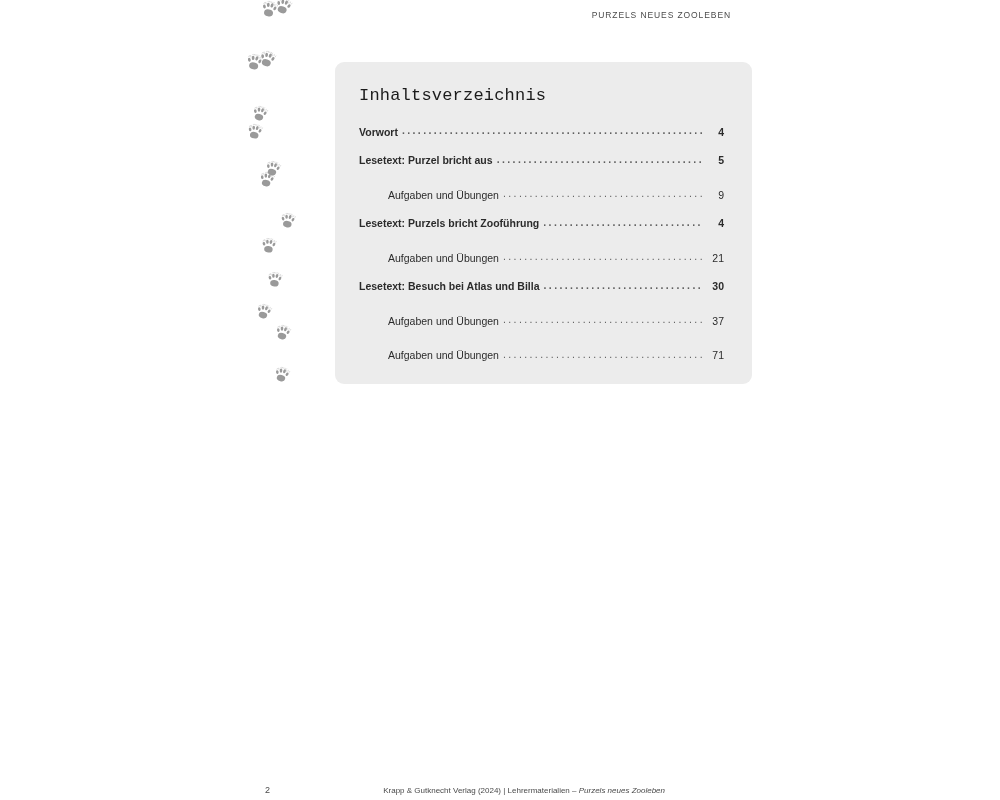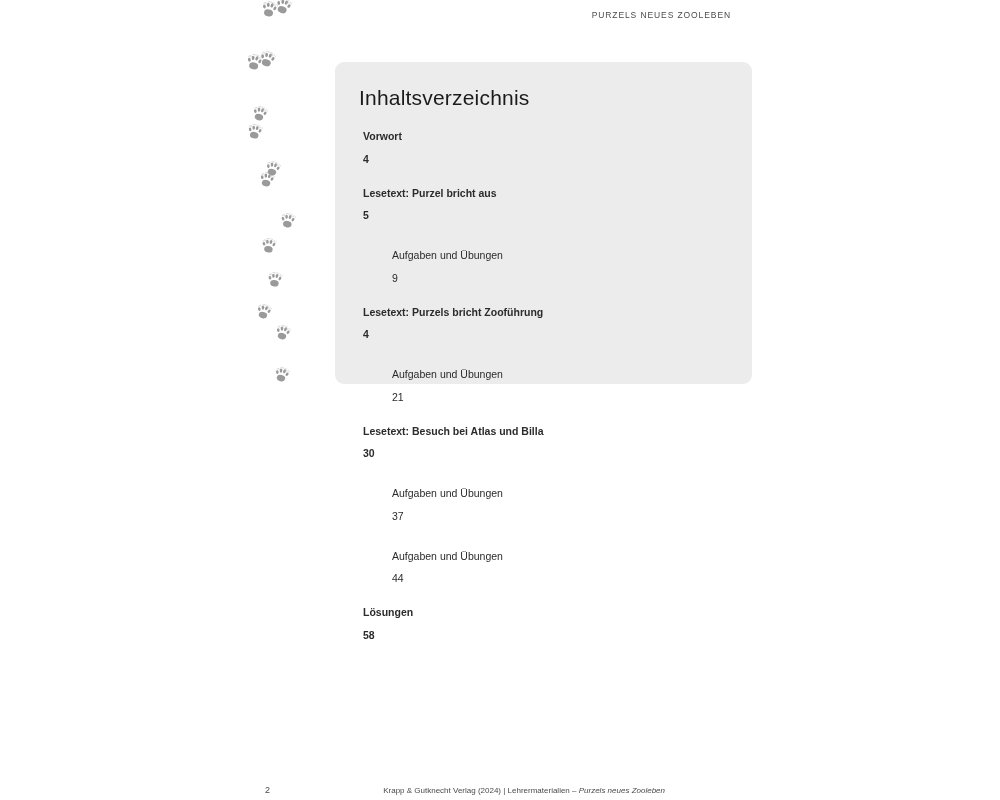--- a/index.html
+++ b/index.html
@@ -52,40 +52,39 @@
     left: 335px;
     top: 62px;
     width: 417px;
     height: 322px;
     background: #ececec;
     border-radius: 9px;
     box-sizing: border-box;
     padding: 20px 28px 0 13px;
   }
   .toc-title {
-    font-family: Liberation Sans, sans-serif;
-    font-size: 21px;
+    font-family: Liberation Mono, monospace;
+    font-size: 17px;
     font-weight: 400;
     color: #1b1b1b;
     letter-spacing: 0.2px;
     margin: 4px 0 8px 0;
     padding-left: 11px;
   }
 
   .toc-list {
     margin-top: 20px;
     padding-left: 11px;
   }
 
   .toc-row {
     display: flex;
     align-items: baseline;
     white-space: nowrap;
     color: #2b2b2b;
-    flex-direction: column;
   }
   .toc-row.level-1 {
     font-size: 10.5px;
     font-weight: bold;
     margin-top: 14px;
   }
   .toc-row.level-1:first-child { margin-top: 0; }
   .toc-row.level-2 {
     font-size: 10.5px;
     font-weight: normal;
@@ -365,26 +364,21 @@
         <span class="toc-page">30</span>
       </div>
       <div class="toc-row level-2">
         <span class="toc-label">Aufgaben und Übungen</span>
         <span class="toc-leader"></span>
         <span class="toc-page">37</span>
       </div>
       <div class="toc-row level-2">
         <span class="toc-label">Aufgaben und Übungen</span>
         <span class="toc-leader"></span>
-        <span class="toc-page">44</span>
-      </div>
-      <div class="toc-row level-1 gap-before">
-        <span class="toc-label">Lösungen</span>
-        <span class="toc-leader"></span>
-        <span class="toc-page">58</span>
+        <span class="toc-page">71</span>
       </div>
     </div>
 </div>
 
 <div class="page-number">2</div>
 <div class="footer-credit">
   <span>Krapp &amp; Gutknecht Verlag (2024) | Lehrermaterialien – </span><i>Purzels neues Zooleben</i>
 </div>
 
 </body></html>

